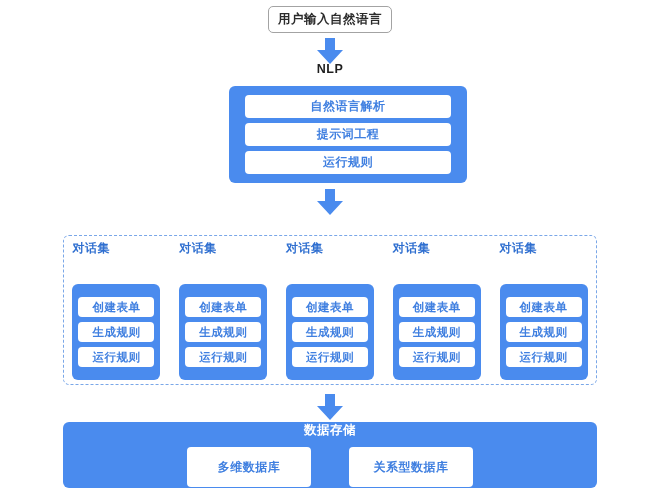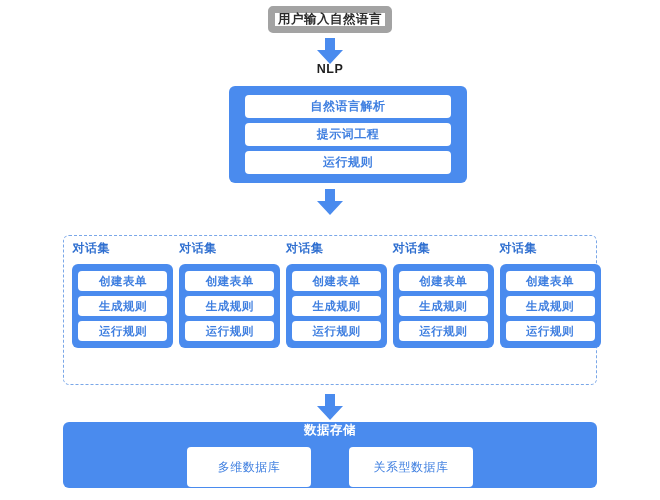--- a/index.html
+++ b/index.html
@@ -47,21 +47,21 @@
     border-top: 14px solid #4a8bee;
   }
 
   
   .input-box {
     position: absolute;
     left: 268px;
     top: 6px;
     width: 124px;
     height: 27px;
-    border: 7px solid #a3a3a3;
+    border: 1px solid #a3a3a3;
     border-radius: 5px;
     background: #ffffff;
     box-sizing: border-box;
     display: flex;
     align-items: center;
     justify-content: center;
     font-size: 12.5px;
     font-weight: bold;
     color: #2b2b2b;
     letter-spacing: 0.5px;
@@ -132,28 +132,29 @@
     flex-direction: column;
   }
   .column .col-title {
     font-size: 12px;
     font-weight: bold;
     color: #2f6fd0;
     margin-bottom: 7px;
     letter-spacing: 0.5px;
   }
   .col-card {
-    width: 101px;
-    background: #4a8bee;
-    border-radius: 6px;
-    box-sizing: border-box;
-    padding: 7px 6px;
+    width: 88px;
+    background: #4a8bee;
+    border-radius: 6px;
+    box-sizing: border-box;
+    padding: 13px 6px;
     display: flex;
     flex-direction: column;
     gap: 5px;
+    margin-top: 20px;
   }
   .col-card .chip {
     height: 20px;
     background: #ffffff;
     border-radius: 4px;
     display: flex;
     align-items: center;
     justify-content: center;
     font-size: 11.5px;
     font-weight: bold;
@@ -187,21 +188,21 @@
   }
   .storage-row .chip {
     width: 124px;
     height: 40px;
     background: #ffffff;
     border-radius: 4px;
     display: flex;
     align-items: center;
     justify-content: center;
     font-size: 12px;
-    font-weight: normal;
+    font-weight: bold;
     color: #3f7fe0;
     letter-spacing: 0.5px;
   }
 </style>
 </head>
 <body>
 
 <div class="canvas">
 
   <div class="input-box">用户输入自然语言</div>

